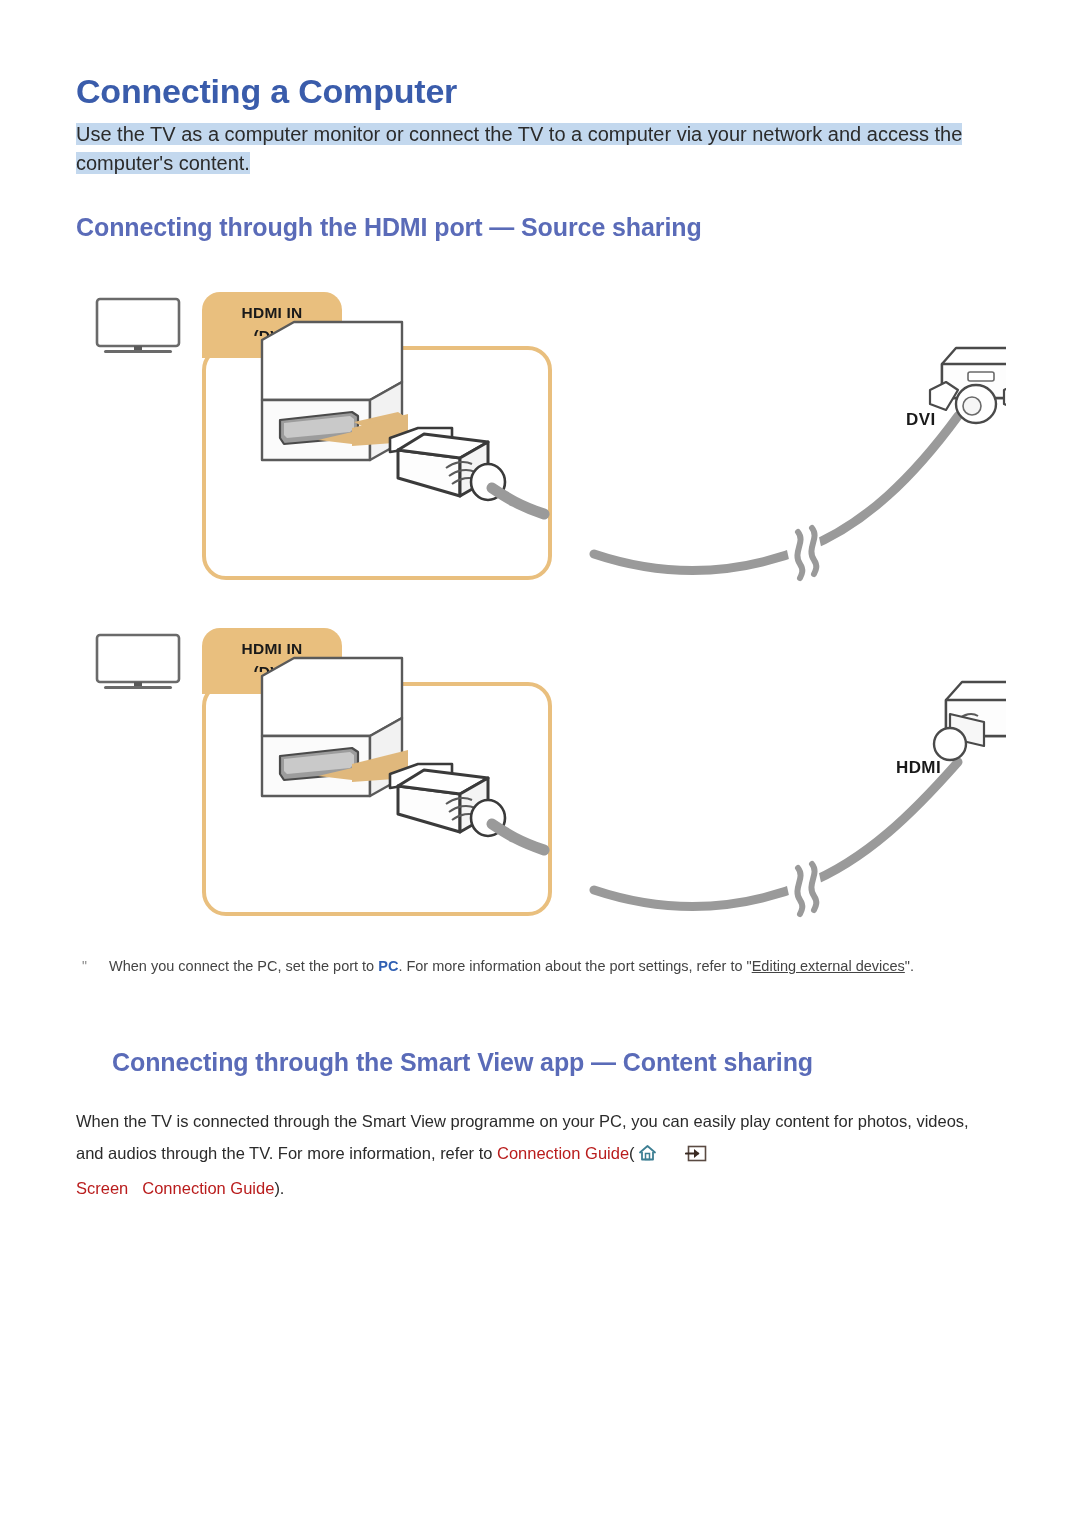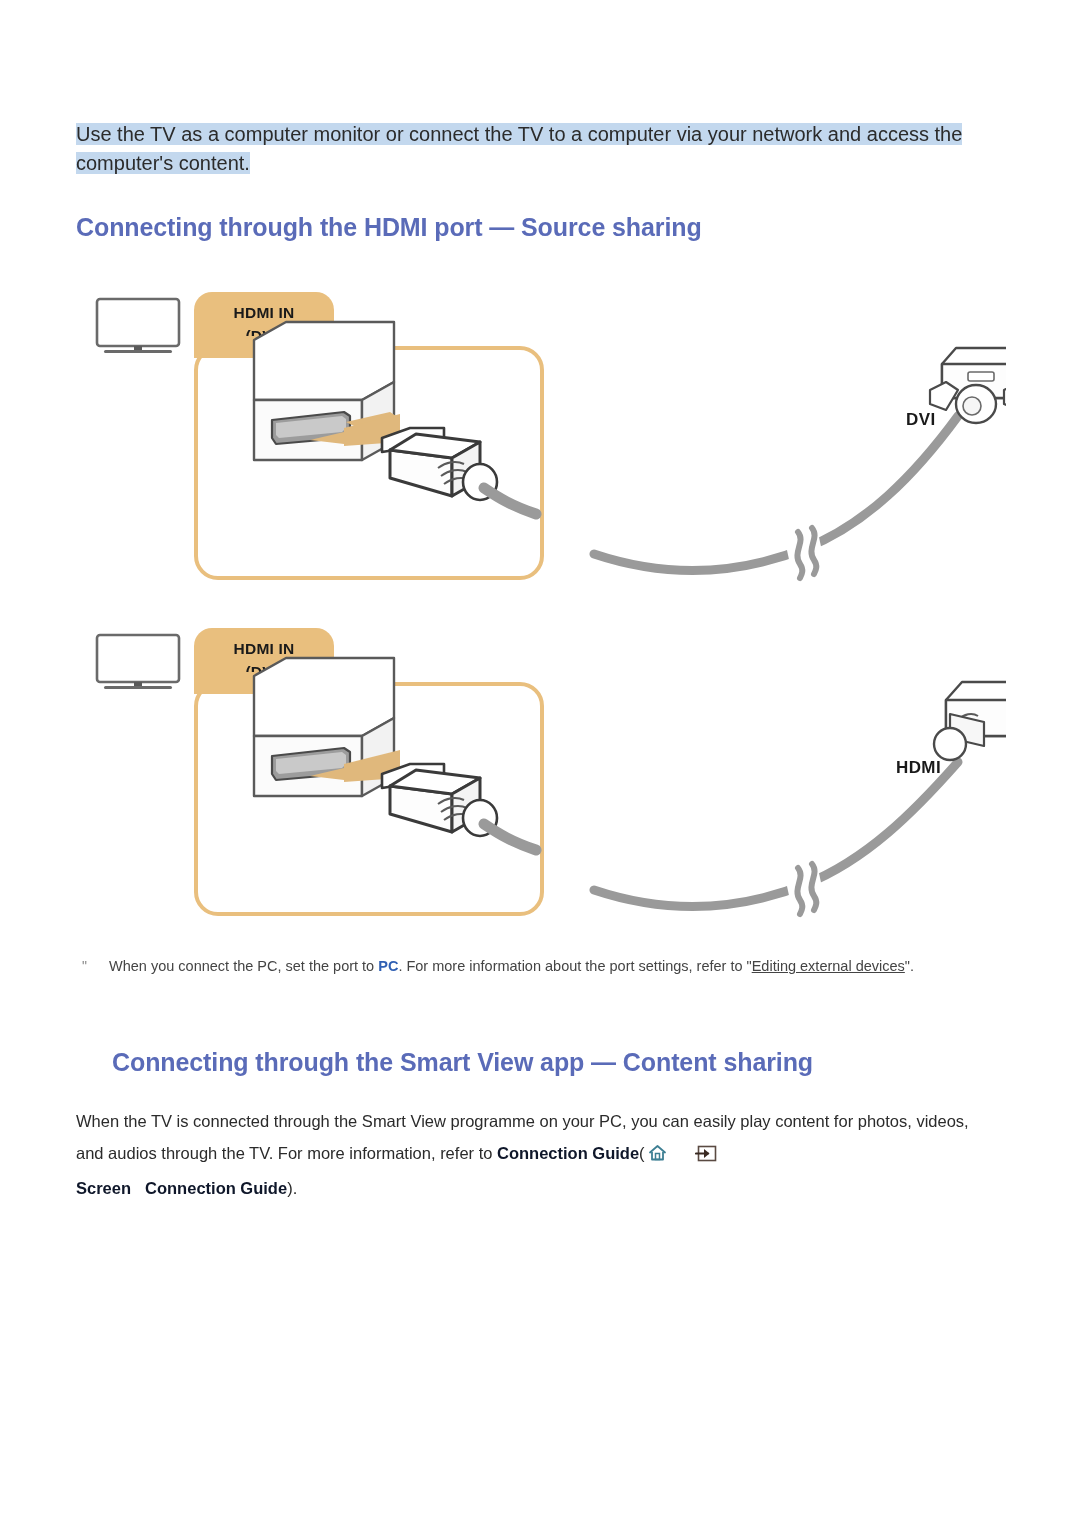--- a/index.html
+++ b/index.html
@@ -74,21 +74,21 @@
   .tv-icon {
     position: absolute;
     left: 18px;
     top: 10px;
     width: 88px;
     height: 62px;
   }
 
   .port-card {
     position: absolute;
-    left: 118px;
+    left: 126px;
     top: 6px;
     width: 350px;
     height: 288px;
   }
   .card-tab {
     position: absolute;
     left: 0;
     top: 0;
     width: 140px;
     height: 66px;
@@ -190,36 +190,37 @@
   .body-para {
     position: absolute;
     left: 76px;
     top: 1105px;
     width: 905px;
     font-size: 16.5px;
     line-height: 32px;
     color: #2b2b2b;
   }
   .body-para .link {
-    color: #0f172a;
-    font-weight: bold;
+    color: #b91c1c;
+    font-weight: normal;
   }
   .ico {
     display: inline-block;
     vertical-align: -3px;
     margin: 0 3px;
   }
   .ico-gap { display: inline-block; width: 22px; }
   .word-gap { display: inline-block; width: 14px; }
 </style>
 </head>
 <body>
 
 <div class="page">
 
+  <div class="page-title">Connecting a Computer</div>
 
   <div class="intro"><span class="hl">Use the TV as a computer monitor or connect the TV to a computer via your network and access the computer's content.</span></div>
 
   <div class="section-head" id="sec-hdmi">Connecting through the HDMI port — Source sharing</div>
 
   <div class="diagram" id="diagram-dvi">
 
     <svg class="tv-icon" viewBox="0 0 88 62">
       <rect x="3" y="3" width="82" height="47" rx="3" fill="#ffffff" stroke="#6a6a6a" stroke-width="2.6"></rect>
       <rect x="40" y="50" width="8" height="4" fill="#5a5a5a"></rect>

